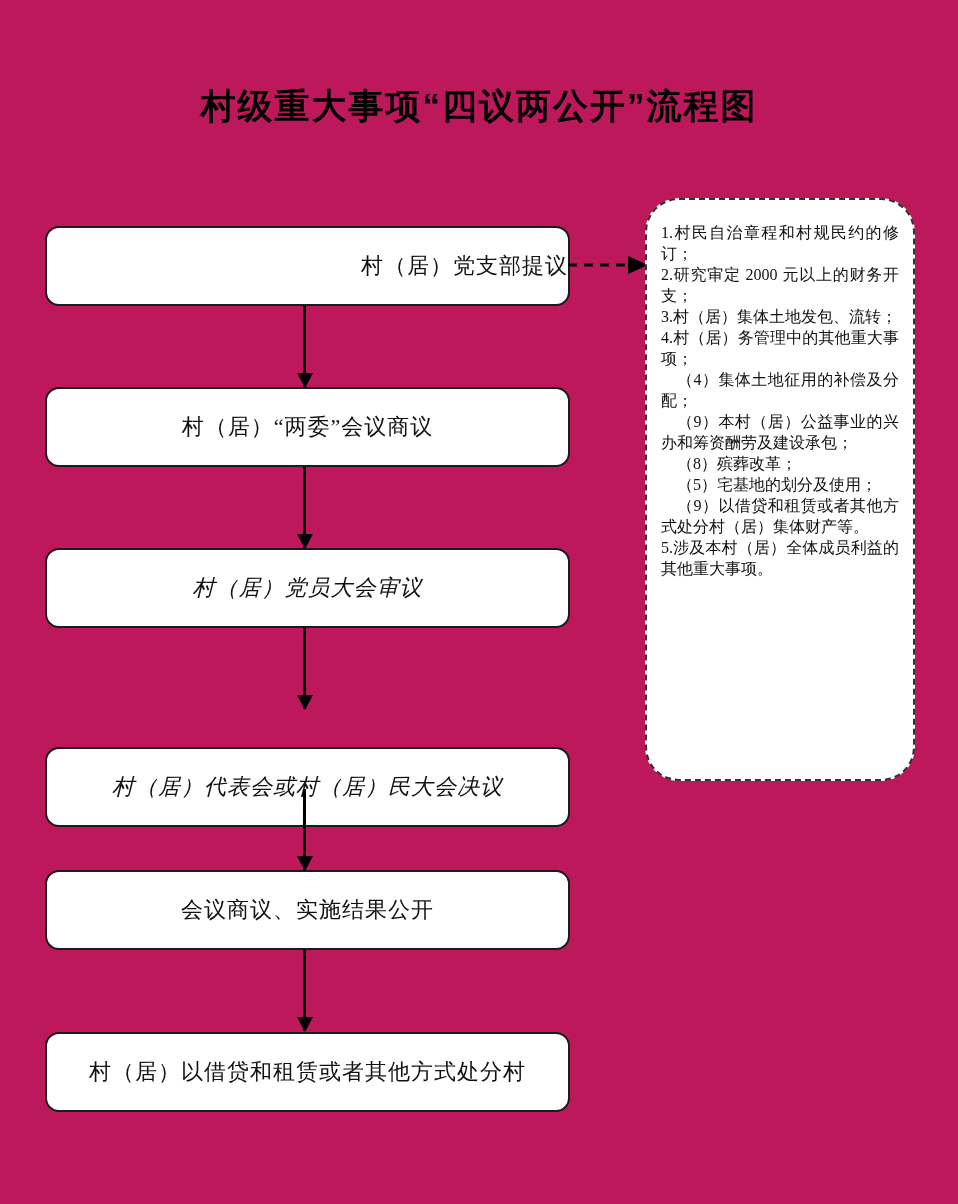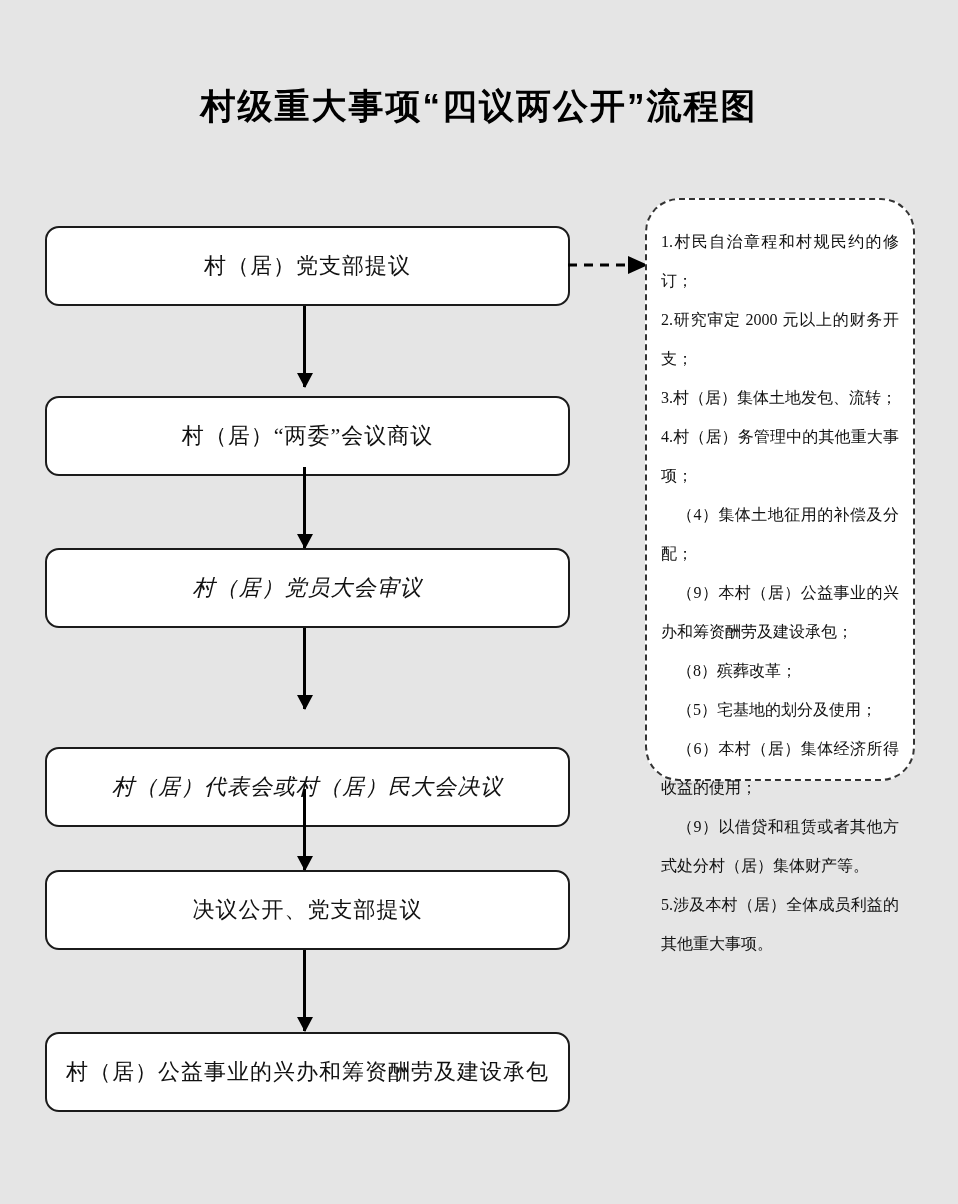--- a/index.html
+++ b/index.html
@@ -10,21 +10,21 @@
   }
   body {
     font-family: "Liberation Serif", "DejaVu Serif", serif;
     color: #000000;
   }
   #page {
     position: relative;
     width: 958px;
     height: 1204px;
     margin: 0 auto;
-    background: #e5e5e5;
+    background: #be185d;
     overflow: hidden;
   }
 
   
   #chart-title {
     position: absolute;
     left: 0;
     top: 82px;
     width: 958px;
     text-align: center;
@@ -50,22 +50,22 @@
     align-items: center;
     justify-content: center;
   }
   .flow-box .box-label {
     font-size: 22px;
     line-height: 30px;
     letter-spacing: 1px;
     white-space: nowrap;
     color: #111111;
   }
-  #flow-box-0 { top: 226px; }
-  #flow-box-1 { top: 396px; }
+  #flow-box-0 { top: 226px; justify-content: flex-end; }
+  #flow-box-1 { top: 387px; }
   #flow-box-2 { top: 548px; font-style: italic; }
   #flow-box-3 { top: 747px; font-style: italic; }
   #flow-box-4 { top: 870px; }
   #flow-box-5 { top: 1032px; }
 
   
   .connector {
     position: absolute;
     left: 303px;
     width: 3px;
@@ -109,21 +109,21 @@
     box-sizing: border-box;
     border: 2px dashed #333333;
     border-radius: 34px;
     background: #ffffff;
   }
   #side-panel-list {
     padding: 22px 14px 0 14px;
   }
   .panel-item {
     font-size: 16px;
-    line-height: 39px;
+    line-height: 21px;
     letter-spacing: 0px;
     color: #111111;
     text-align: justify;
     text-justify: inter-character;
   }
   .panel-item.sub {
     text-indent: 16px;
   }
 </style>
 </head>
@@ -139,24 +139,24 @@
   <div class="flow-box" id="flow-box-1">
     <span class="box-label">村（居）“两委”会议商议</span>
   </div>
   <div class="flow-box" id="flow-box-2">
     <span class="box-label">村（居）党员大会审议</span>
   </div>
   <div class="flow-box" id="flow-box-3">
     <span class="box-label">村（居）代表会或村（居）民大会决议</span>
   </div>
   <div class="flow-box" id="flow-box-4">
-    <span class="box-label">决议公开、党支部提议</span>
+    <span class="box-label">会议商议、实施结果公开</span>
   </div>
   <div class="flow-box" id="flow-box-5">
-    <span class="box-label">村（居）公益事业的兴办和筹资酬劳及建设承包</span>
+    <span class="box-label">村（居）以借贷和租赁或者其他方式处分村</span>
   </div>
 
   <div class="connector" id="connector-0"></div>
   <div class="connector" id="connector-1"></div>
   <div class="connector" id="connector-2"></div>
   <div class="connector" id="connector-3"></div>
   <div class="connector" id="connector-4"></div>
 
   <svg id="dashed-arrow" viewBox="0 0 84 26">
     <line x1="0" y1="13" x2="62" y2="13" stroke="#000000" stroke-width="3" stroke-dasharray="9 7"></line>
@@ -166,19 +166,18 @@
   <div id="side-panel">
     <div id="side-panel-list">
       <div class="panel-item">1.村民自治章程和村规民约的修订；</div>
       <div class="panel-item">2.研究审定 2000 元以上的财务开支；</div>
       <div class="panel-item">3.村（居）集体土地发包、流转；</div>
       <div class="panel-item">4.村（居）务管理中的其他重大事项；</div>
       <div class="panel-item sub">（4）集体土地征用的补偿及分配；</div>
       <div class="panel-item sub">（9）本村（居）公益事业的兴办和筹资酬劳及建设承包；</div>
       <div class="panel-item sub">（8）殡葬改革；</div>
       <div class="panel-item sub">（5）宅基地的划分及使用；</div>
-      <div class="panel-item sub">（6）本村（居）集体经济所得收益的使用；</div>
       <div class="panel-item sub">（9）以借贷和租赁或者其他方式处分村（居）集体财产等。</div>
       <div class="panel-item">5.涉及本村（居）全体成员利益的其他重大事项。</div>
     </div>
   </div>
 
 </div>
 
 </body></html>

